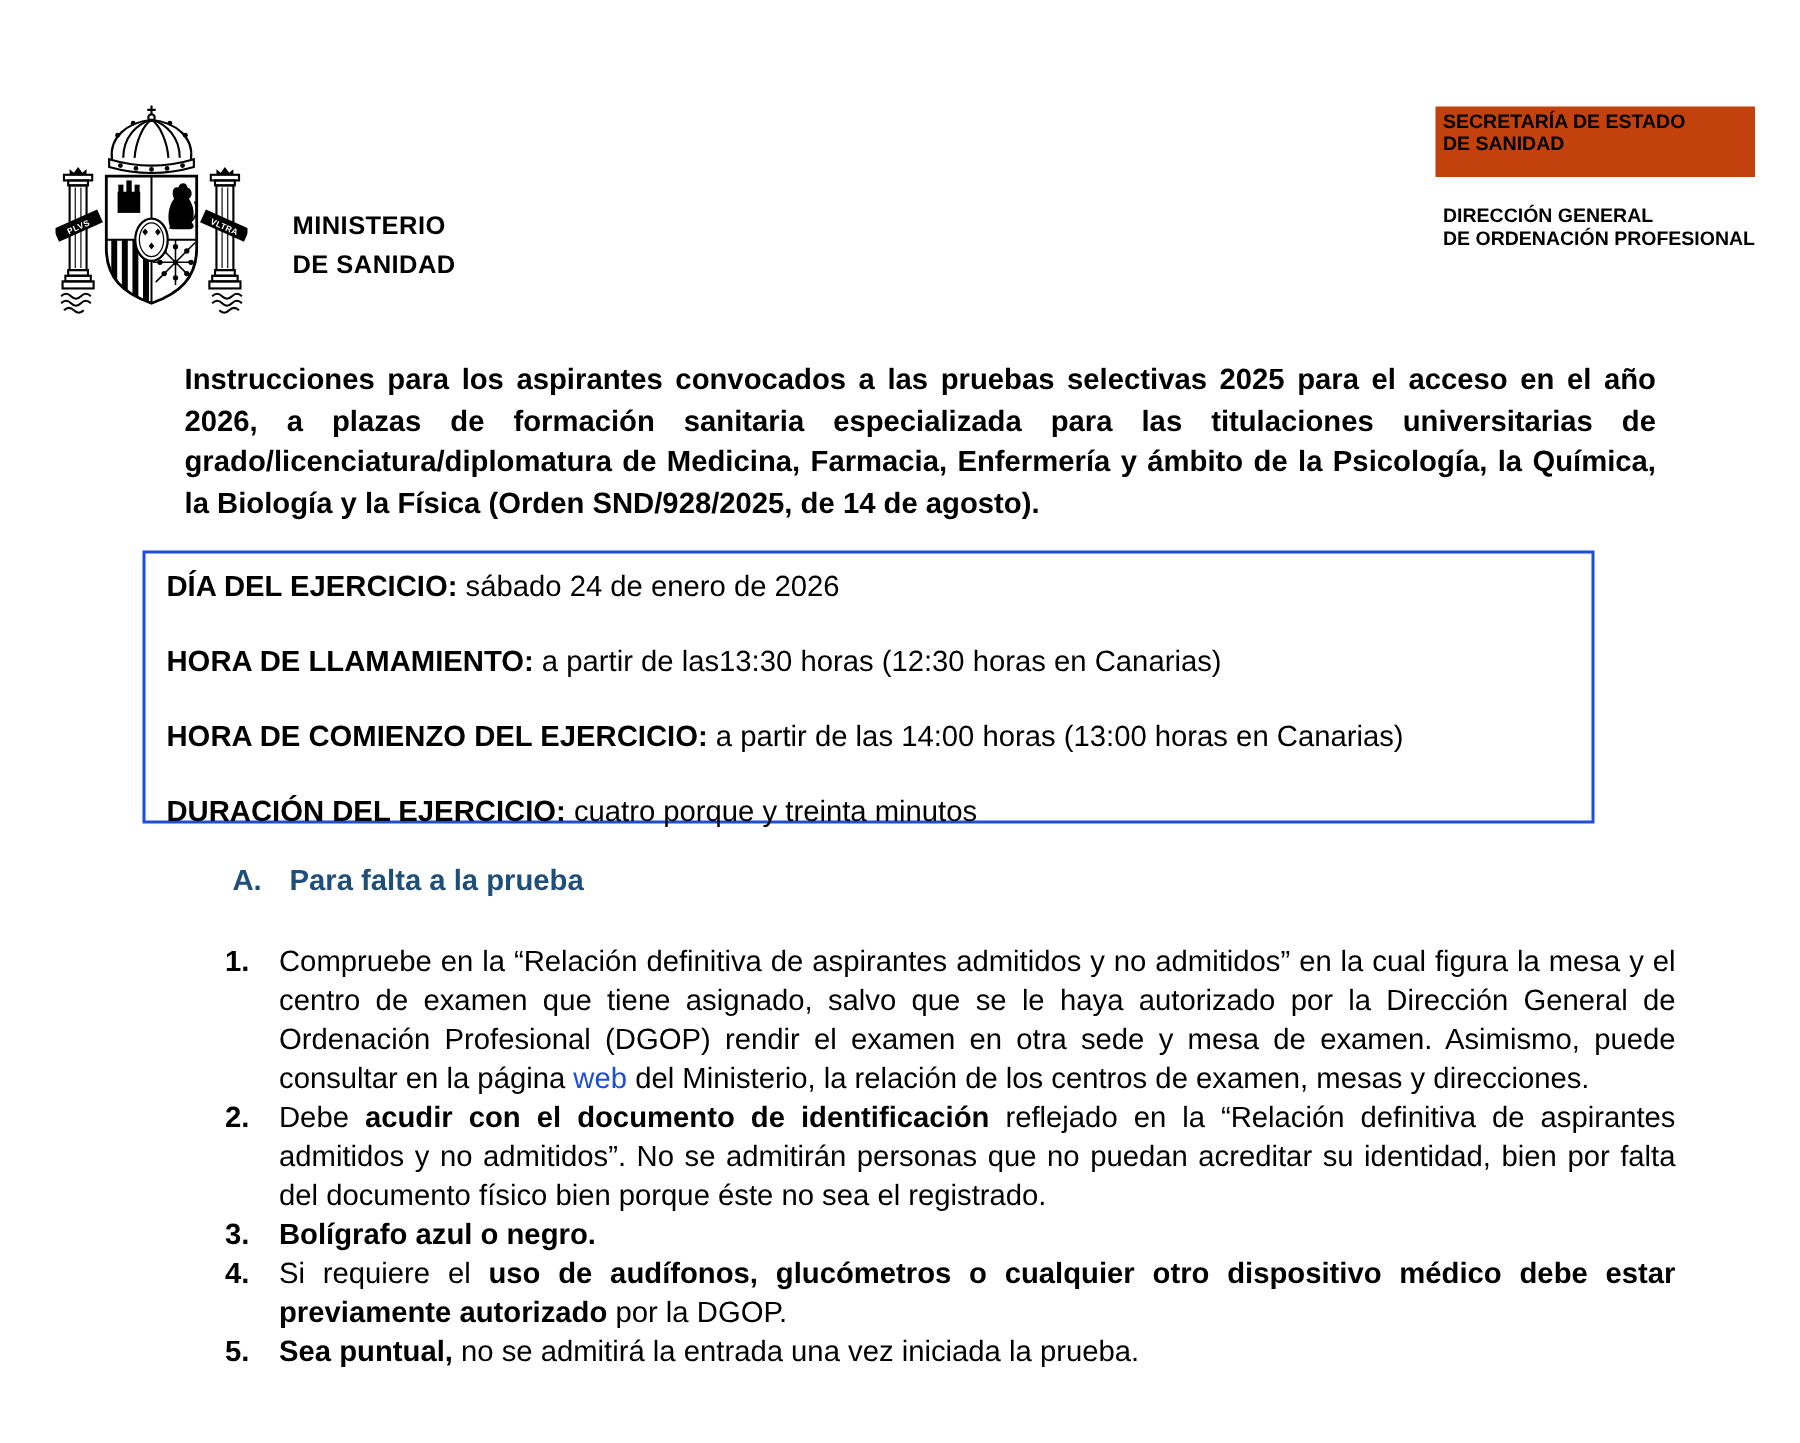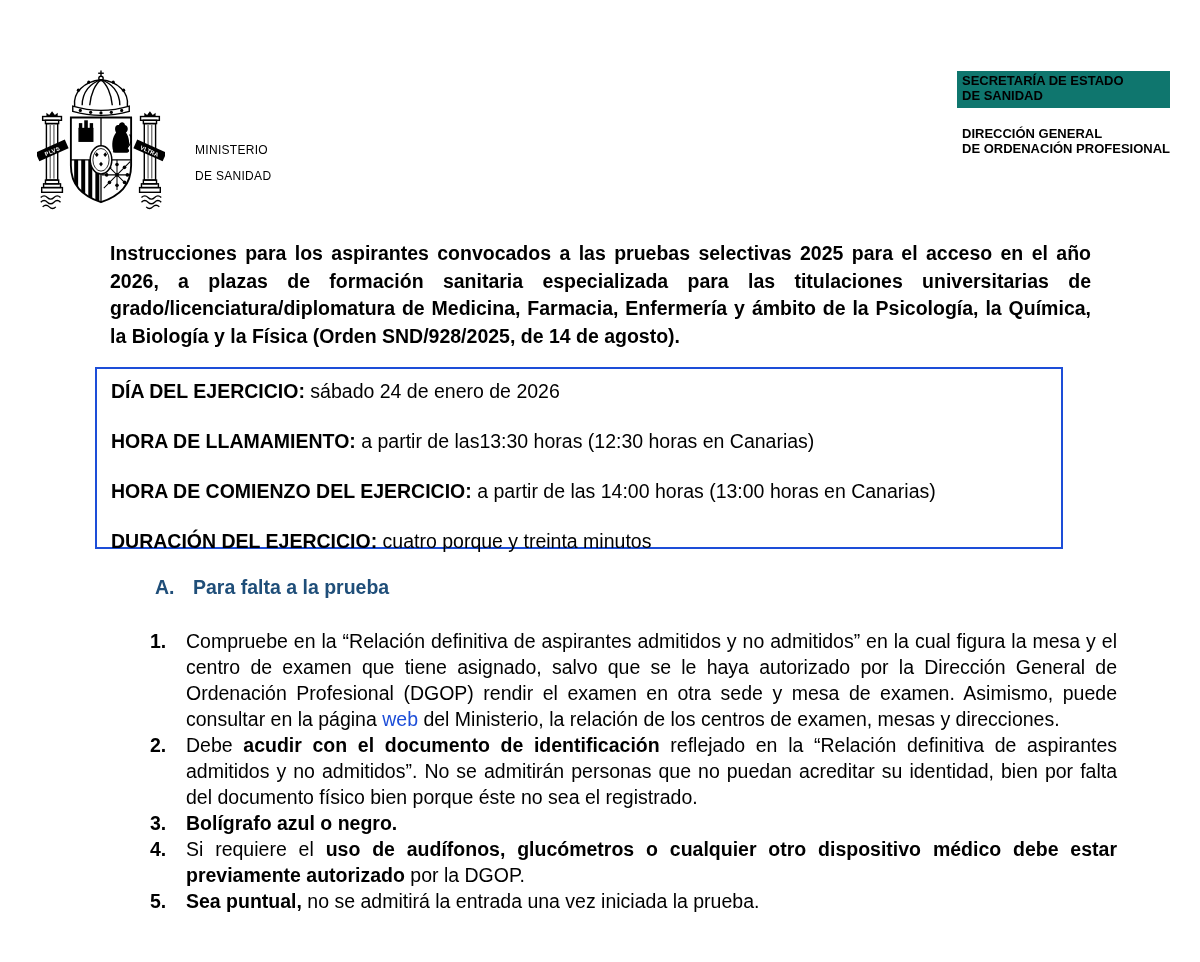--- a/index.html
+++ b/index.html
@@ -2,28 +2,28 @@
 <html><head>
 <meta charset="utf-8">
 <style>
   html,body{margin:0;padding:0;background:#fff;}
   .page{
     position:relative;width:1200px;height:962px;background:#ffffff;
     font-family:"Liberation Sans", sans-serif;color:#000;overflow:hidden;
   }
   
   .logo{position:absolute;left:37px;top:68px;width:128px;height:146px;}
-  .ministry{position:absolute;left:195px;top:138px;font-size:12px;line-height:25.5px;
-    font-weight:400;letter-spacing:0.3px;}
+  .ministry{position:absolute;left:195px;top:138px;font-size:17px;line-height:25.5px;
+    font-weight:700;letter-spacing:0.3px;}
   .hdr-right{position:absolute;left:957px;top:71px;width:213px;
     font-size:13px;font-weight:700;line-height:15px;}
-  .secretaria{background:#0f766e;padding:2px 4px 5px 5px;}
+  .secretaria{background:#c2410c;padding:2px 4px 15px 5px;}
   .direccion{margin-top:18px;padding-left:5px;}
   
-  .intro{position:absolute;left:110px;top:240px;width:981px;
+  .intro{position:absolute;left:123px;top:240px;width:981px;
     font-size:19.5px;line-height:27.5px;font-weight:700;text-align:justify;}
   
   .schedule-box{position:absolute;left:95px;top:367px;width:968px;height:182px;
     border:2px solid #1d4ed8;box-sizing:border-box;padding:9px 14px;}
   .sched-row{font-size:19.5px;line-height:27px;margin-bottom:23px;white-space:nowrap;}
   .b{font-weight:700;}
   
   .section-a{position:absolute;left:155px;top:576px;display:flex;
     font-size:19.5px;font-weight:700;color:#1F4E79;}
   .sec-num{width:38px;flex-shrink:0;}

